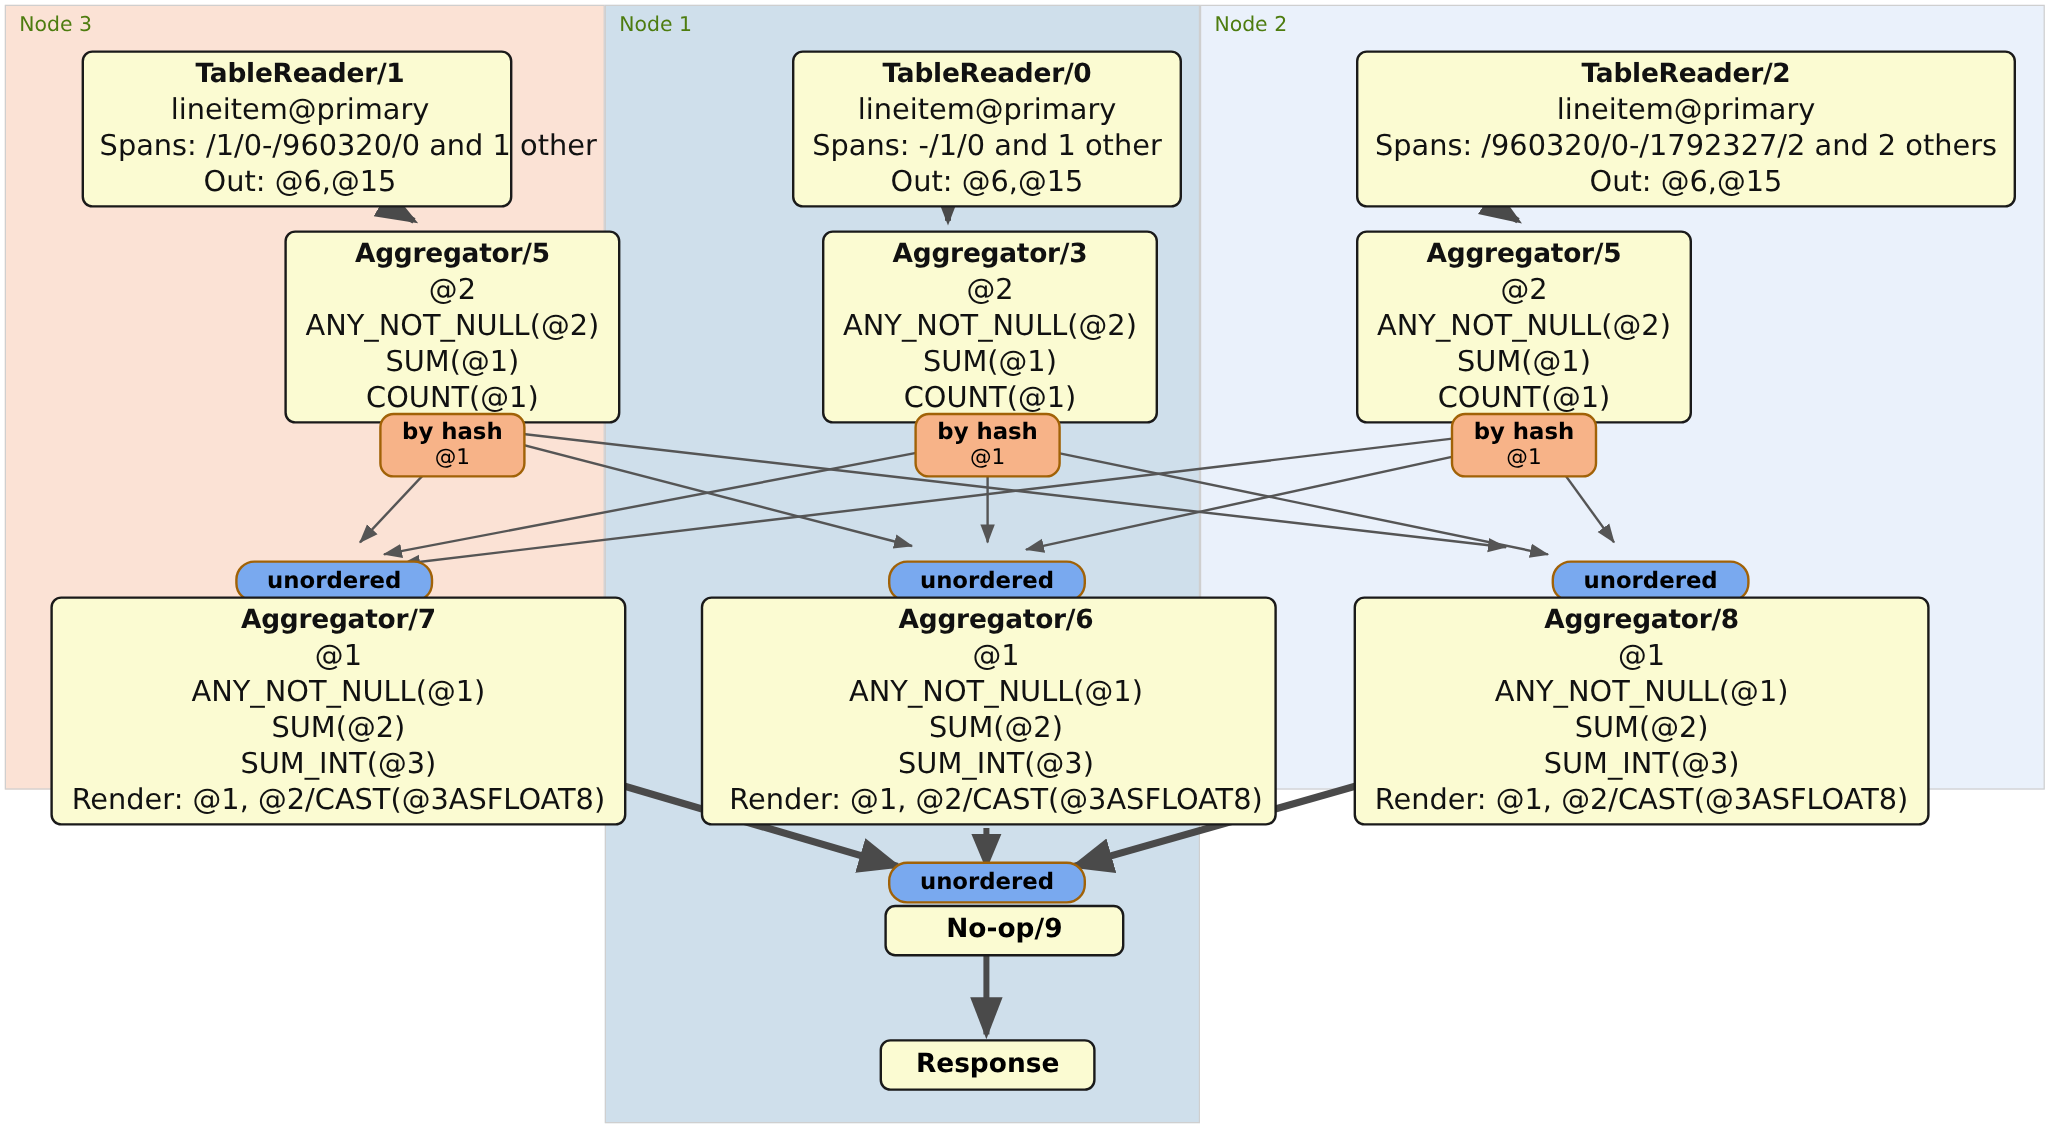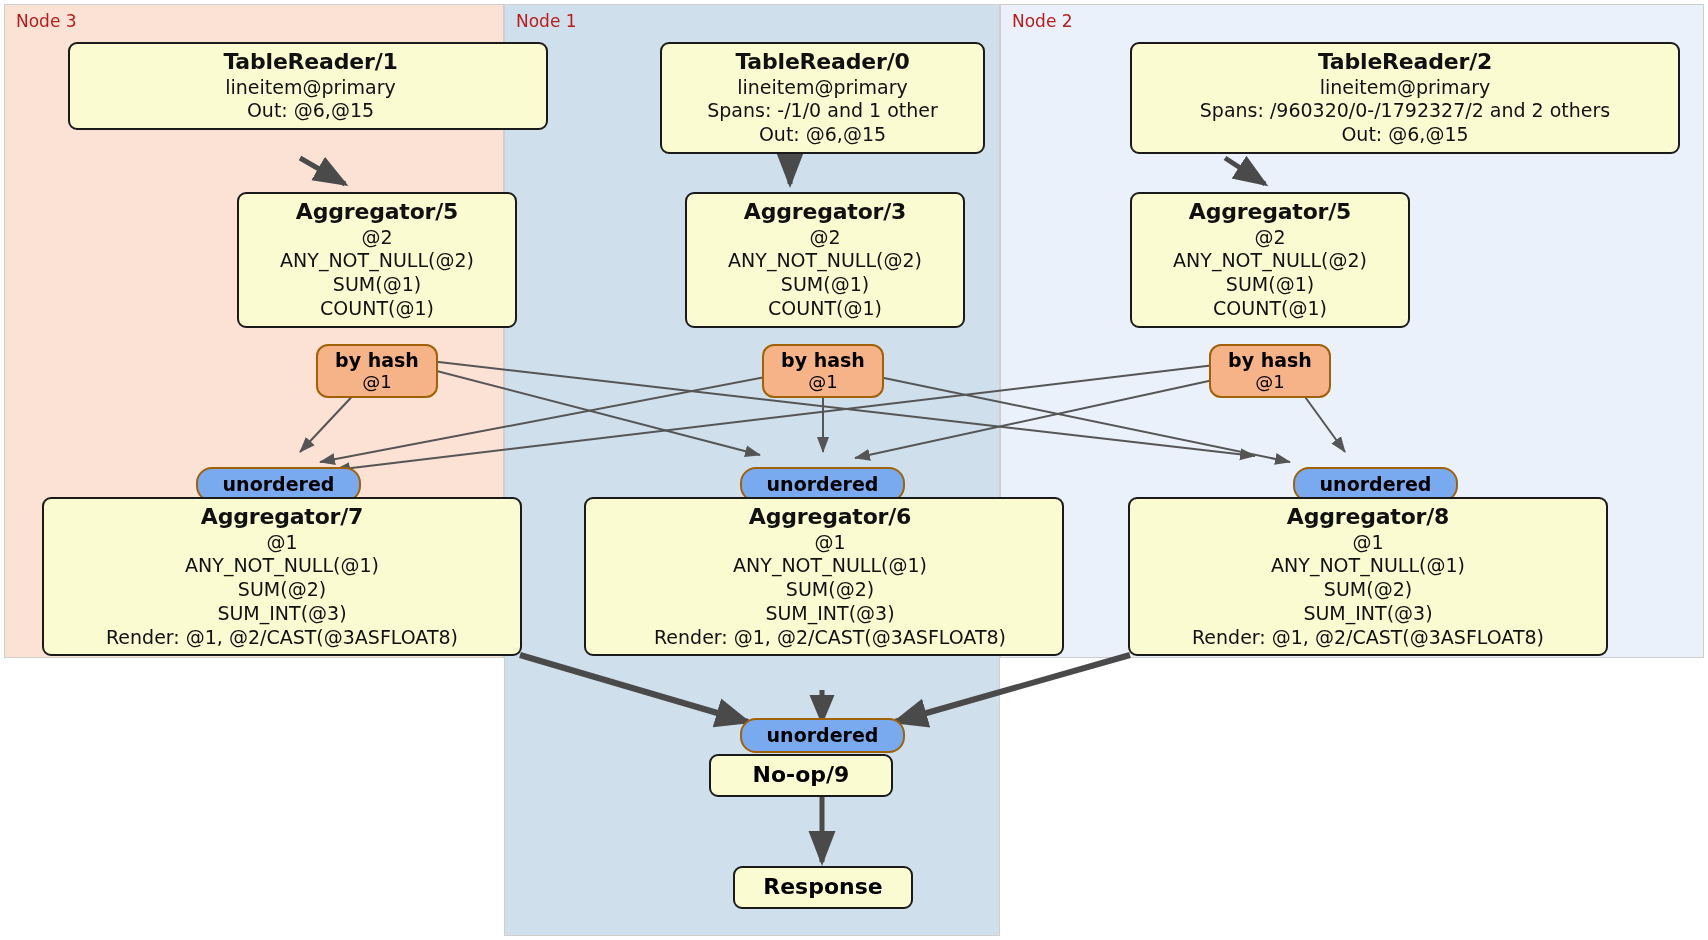--- a/index.html
+++ b/index.html
@@ -30,21 +30,21 @@
   .node-panel {
     position: absolute;
     box-sizing: border-box;
     border: 1px solid #cfcfcf;
   }
   .node-panel-label {
     position: absolute;
     left: 11px;
     top: 6px;
     font-size: 17px;
-    color: #b91c1c;
+    color: #4d7c0f;
     font-family: "DejaVu Sans", sans-serif;
     white-space: nowrap;
   }
   .proc-box {
     position: absolute;
     box-sizing: border-box;
     background: #fbfbd2;
     border: 2px solid #1a1a1a;
     border-radius: 9px;
     text-align: center;
@@ -54,21 +54,21 @@
     padding: 4px 8px 5px 8px;
     white-space: nowrap;
   }
   .proc-title {
     font-weight: bold;
     font-size: 22px;
     letter-spacing: -0.2px;
     line-height: 1.26;
   }
   .proc-line {
-    font-size: 19px;
+    font-size: 24px;
     line-height: 1.25;
     text-align: center;
   }
   .pill {
     position: absolute;
     box-sizing: border-box;
     border: 2px solid #a16207;
     text-align: center;
     white-space: nowrap;
     line-height: 1.18;
@@ -152,23 +152,24 @@
     <path d="M 1250,372 L 855,458" stroke="#555555" stroke-width="2" fill="none" marker-end="url(#ah-thin)"></path>
     <path d="M 1287,372 L 1345,452" stroke="#555555" stroke-width="2" fill="none" marker-end="url(#ah-thin)"></path>
 
     <path d="M 520,655 L 748,722" stroke="#4a4a4a" stroke-width="6" fill="none" marker-end="url(#ah-thick)"></path>
     <path d="M 1130,655 L 895,722" stroke="#4a4a4a" stroke-width="6" fill="none" marker-end="url(#ah-thick)"></path>
     <path d="M 822,690 L 822,722" stroke="#4a4a4a" stroke-width="5" fill="none" marker-end="url(#ah-thick)"></path>
 
     <path d="M 822,790 L 822,862" stroke="#4a4a4a" stroke-width="5" fill="none" marker-end="url(#ah-mid)"></path>
   </svg>
 
-  <div class="proc-box" style="left:68px; top:42px; width:480px;padding-left:13px;">
+  <div class="proc-box" style="left:68px; top:42px; width:359px;padding-left:13px;">
     <div class="proc-title">TableReader/1</div>
     <div class="proc-line">lineitem@primary</div>
+    <div class="proc-line">Spans: /1/0-/960320/0 and 1 other</div>
     <div class="proc-line">Out: @6,@15</div>
   </div>
 
   <div class="proc-box" style="left:660px; top:42px; width:325px;">
     <div class="proc-title">TableReader/0</div>
     <div class="proc-line">lineitem@primary</div>
     <div class="proc-line">Spans: -/1/0 and 1 other</div>
     <div class="proc-line">Out: @6,@15</div>
   </div>
 
@@ -246,17 +247,17 @@
     <div class="proc-title">Aggregator/8</div>
     <div class="proc-line">@1</div>
     <div class="proc-line">ANY_NOT_NULL(@1)</div>
     <div class="proc-line">SUM(@2)</div>
     <div class="proc-line">SUM_INT(@3)</div>
     <div class="proc-line">Render: @1, @2/CAST(@3ASFLOAT8)</div>
   </div>
 
   <div class="pill pill-unordered" style="left:740px; top:718px; width:165px;">unordered</div>
 
-  <div class="small-box" style="left:709px; top:754px; width:184px;">No-op/9</div>
+  <div class="small-box" style="left:737px; top:754px; width:200px;">No-op/9</div>
 
   <div class="small-box" style="left:733px; top:866px; width:180px;">Response</div>
 
 </div>
 
 </body></html>

